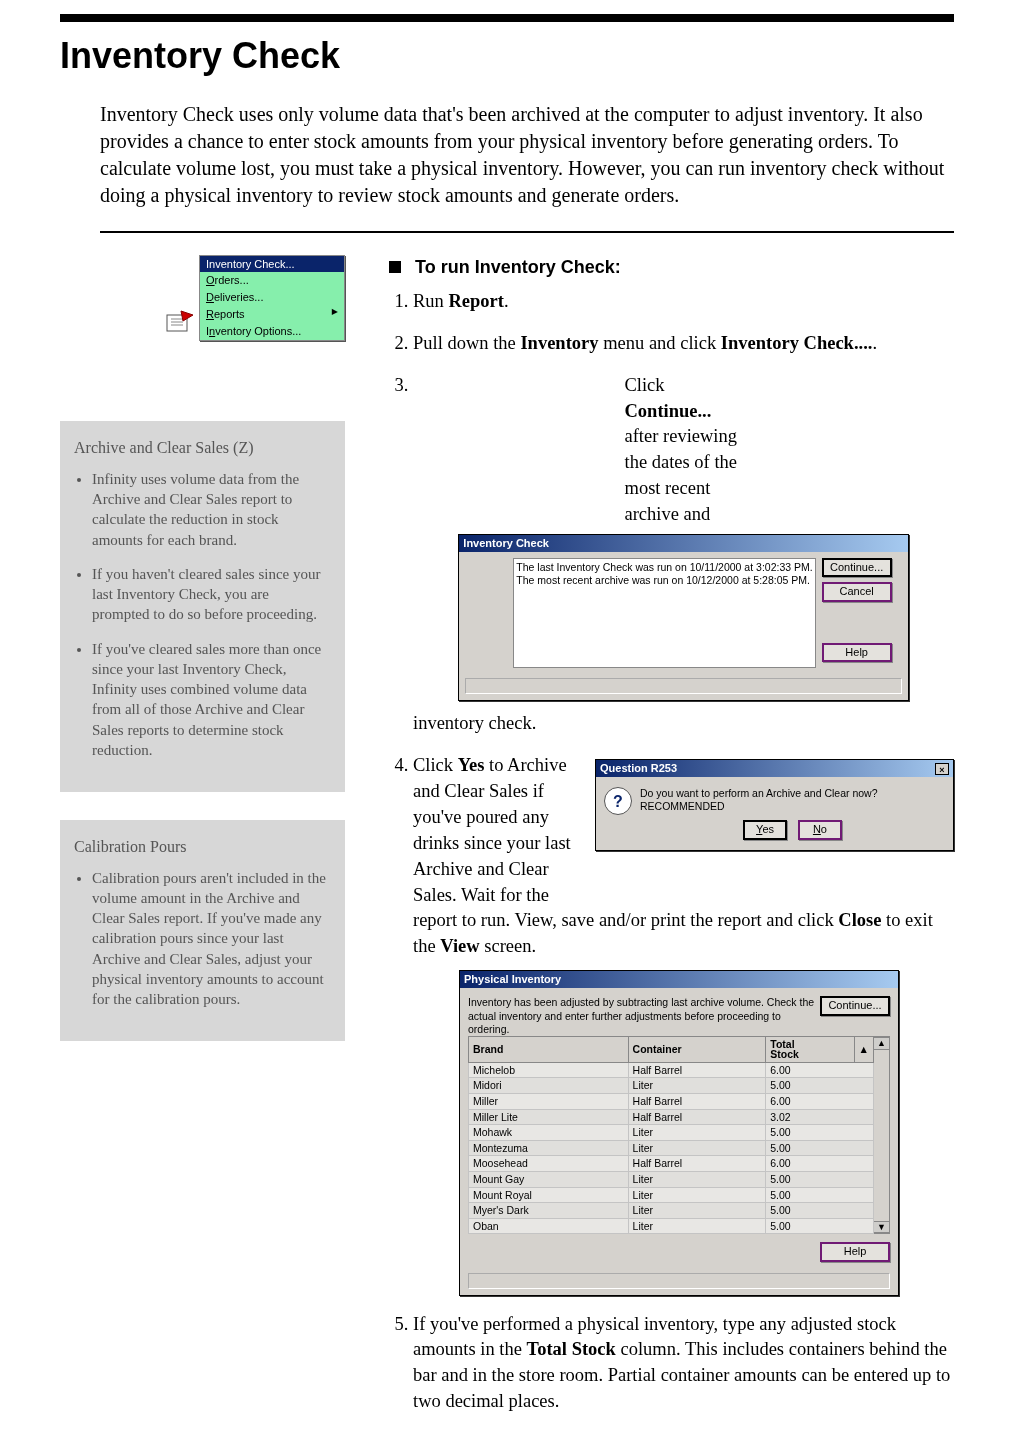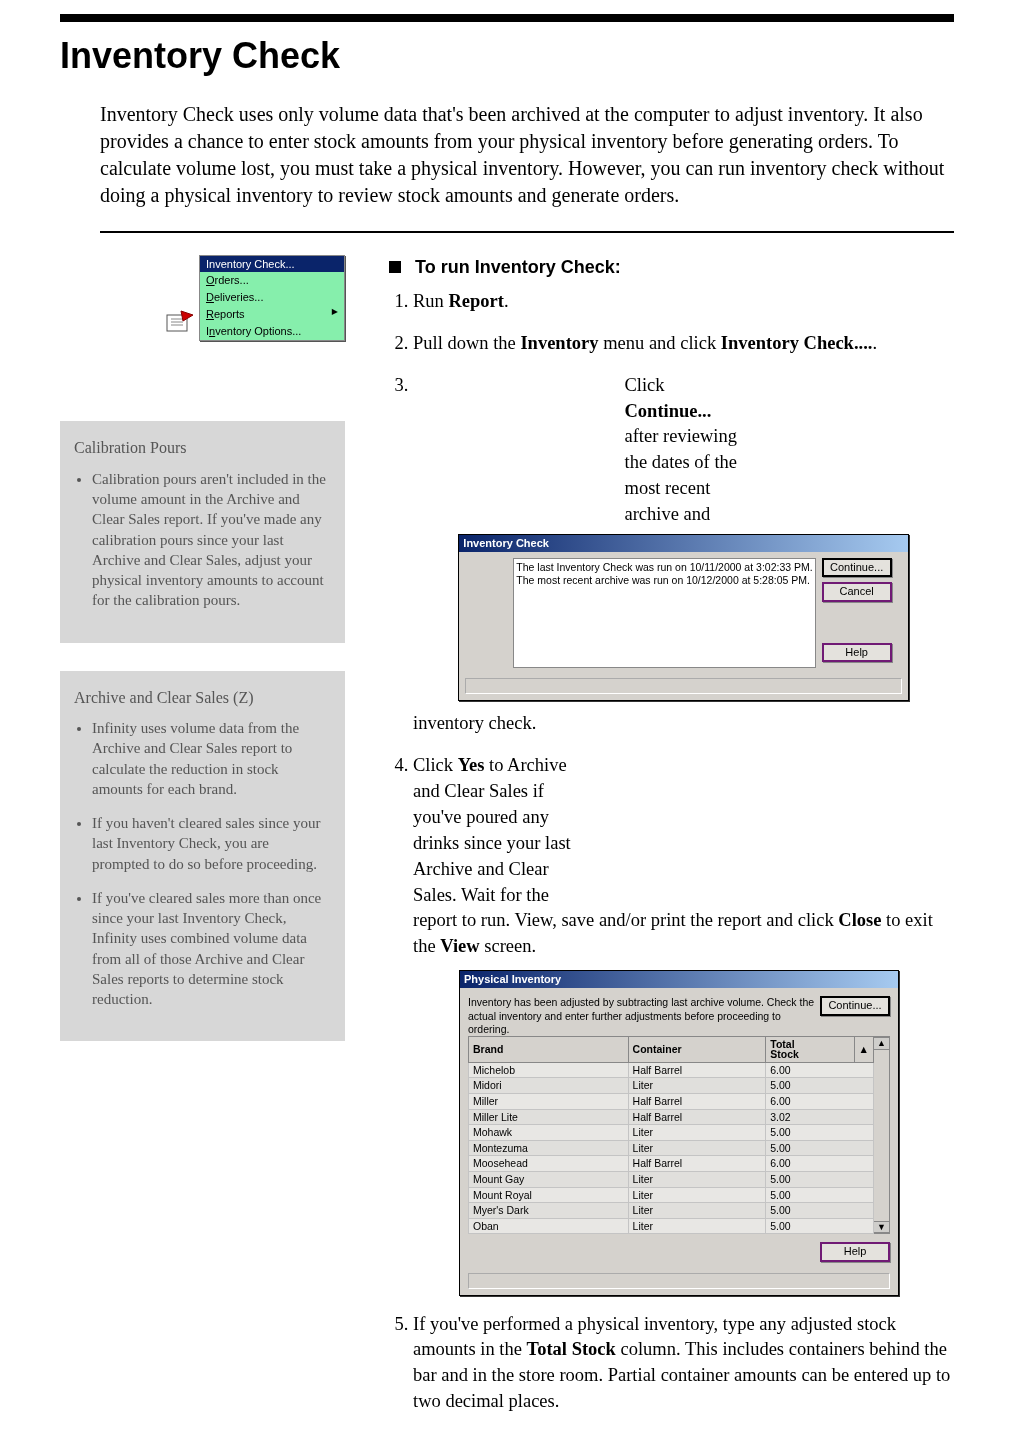--- a/index.html
+++ b/index.html
@@ -228,32 +228,32 @@
         <div class="mi"><span class="u">O</span>rders...</div>
         <div class="mi"><span class="u">D</span>eliveries...</div>
         <div class="mi"><span class="u">R</span>eports<span class="sub-arrow">▶</span></div>
         <div class="mi">I<span class="u">n</span>ventory Options...</div>
       </div>
     </div>
 
     <div style="height:60px"></div>
 
     <div class="sidebox">
-      <div class="sb-title">Calibration Pours</div>
-      <ul>
-        <li>Calibration pours aren't included in the volume amount in the Archive and Clear Sales report. If you've made any calibration pours since your last Archive and Clear Sales, adjust your physical inventory amounts to account for the calibration pours.</li>
-      </ul>
-    </div>
-
-    <div class="sidebox">
       <div class="sb-title">Archive and Clear Sales (Z)</div>
       <ul>
         <li>Infinity uses volume data from the Archive and Clear Sales report to calculate the reduction in stock amounts for each brand.</li>
         <li>If you haven't cleared sales since your last Inventory Check, you are prompted to do so before proceeding.</li>
         <li>If you've cleared sales more than once since your last Inventory Check, Infinity uses combined volume data from all of those Archive and Clear Sales reports to determine stock reduction.</li>
+      </ul>
+    </div>
+
+    <div class="sidebox">
+      <div class="sb-title">Calibration Pours</div>
+      <ul>
+        <li>Calibration pours aren't included in the volume amount in the Archive and Clear Sales report. If you've made any calibration pours since your last Archive and Clear Sales, adjust your physical inventory amounts to account for the calibration pours.</li>
       </ul>
     </div>
   </div>
 
   <div class="rightcol">
     <div class="proc-head">
       <span class="bullet-sq"></span><span>To run Inventory Check:</span>
     </div>
 
     <ol class="steps">
@@ -290,20 +290,36 @@
           </div>
         </div>
         <span>inventory check.</span>
       </li>
 
       <li>
         <div class="step4-wrap">
           <div class="step4-text">
             <span>Click </span><span class="b">Yes</span><span> to Archive and Clear Sales if you've poured any drinks since your last Archive and Clear Sales. Wait for the</span>
           </div>
+          <div class="win q-dialog">
+            <div class="titlebar">
+              <span>Question R253</span>
+              <span class="x">×</span>
+            </div>
+            <div class="body">
+              <div class="q-icon">?</div>
+              <div style="flex:1">
+                <div>Do you want to perform an Archive and Clear now? RECOMMENDED</div>
+                <div class="q-btns">
+                  <span class="btn def"><span class="u">Y</span>es</span>
+                  <span class="btn"><span class="u">N</span>o</span>
+                </div>
+              </div>
+            </div>
+          </div>
         </div>
         <span>report to run. View, save and/or print the report and click </span><span class="b">Close</span><span> to exit the </span><span class="b">View</span><span> screen.</span>
 
         <div class="win pi-dialog">
           <div class="titlebar">
             <span>Physical Inventory</span>
           </div>
           <div class="body">
             <div class="pi-top">
               <div class="pi-instr">Inventory has been adjusted by subtracting last archive volume. Check the actual inventory and enter further adjustments before proceeding to ordering.</div>

